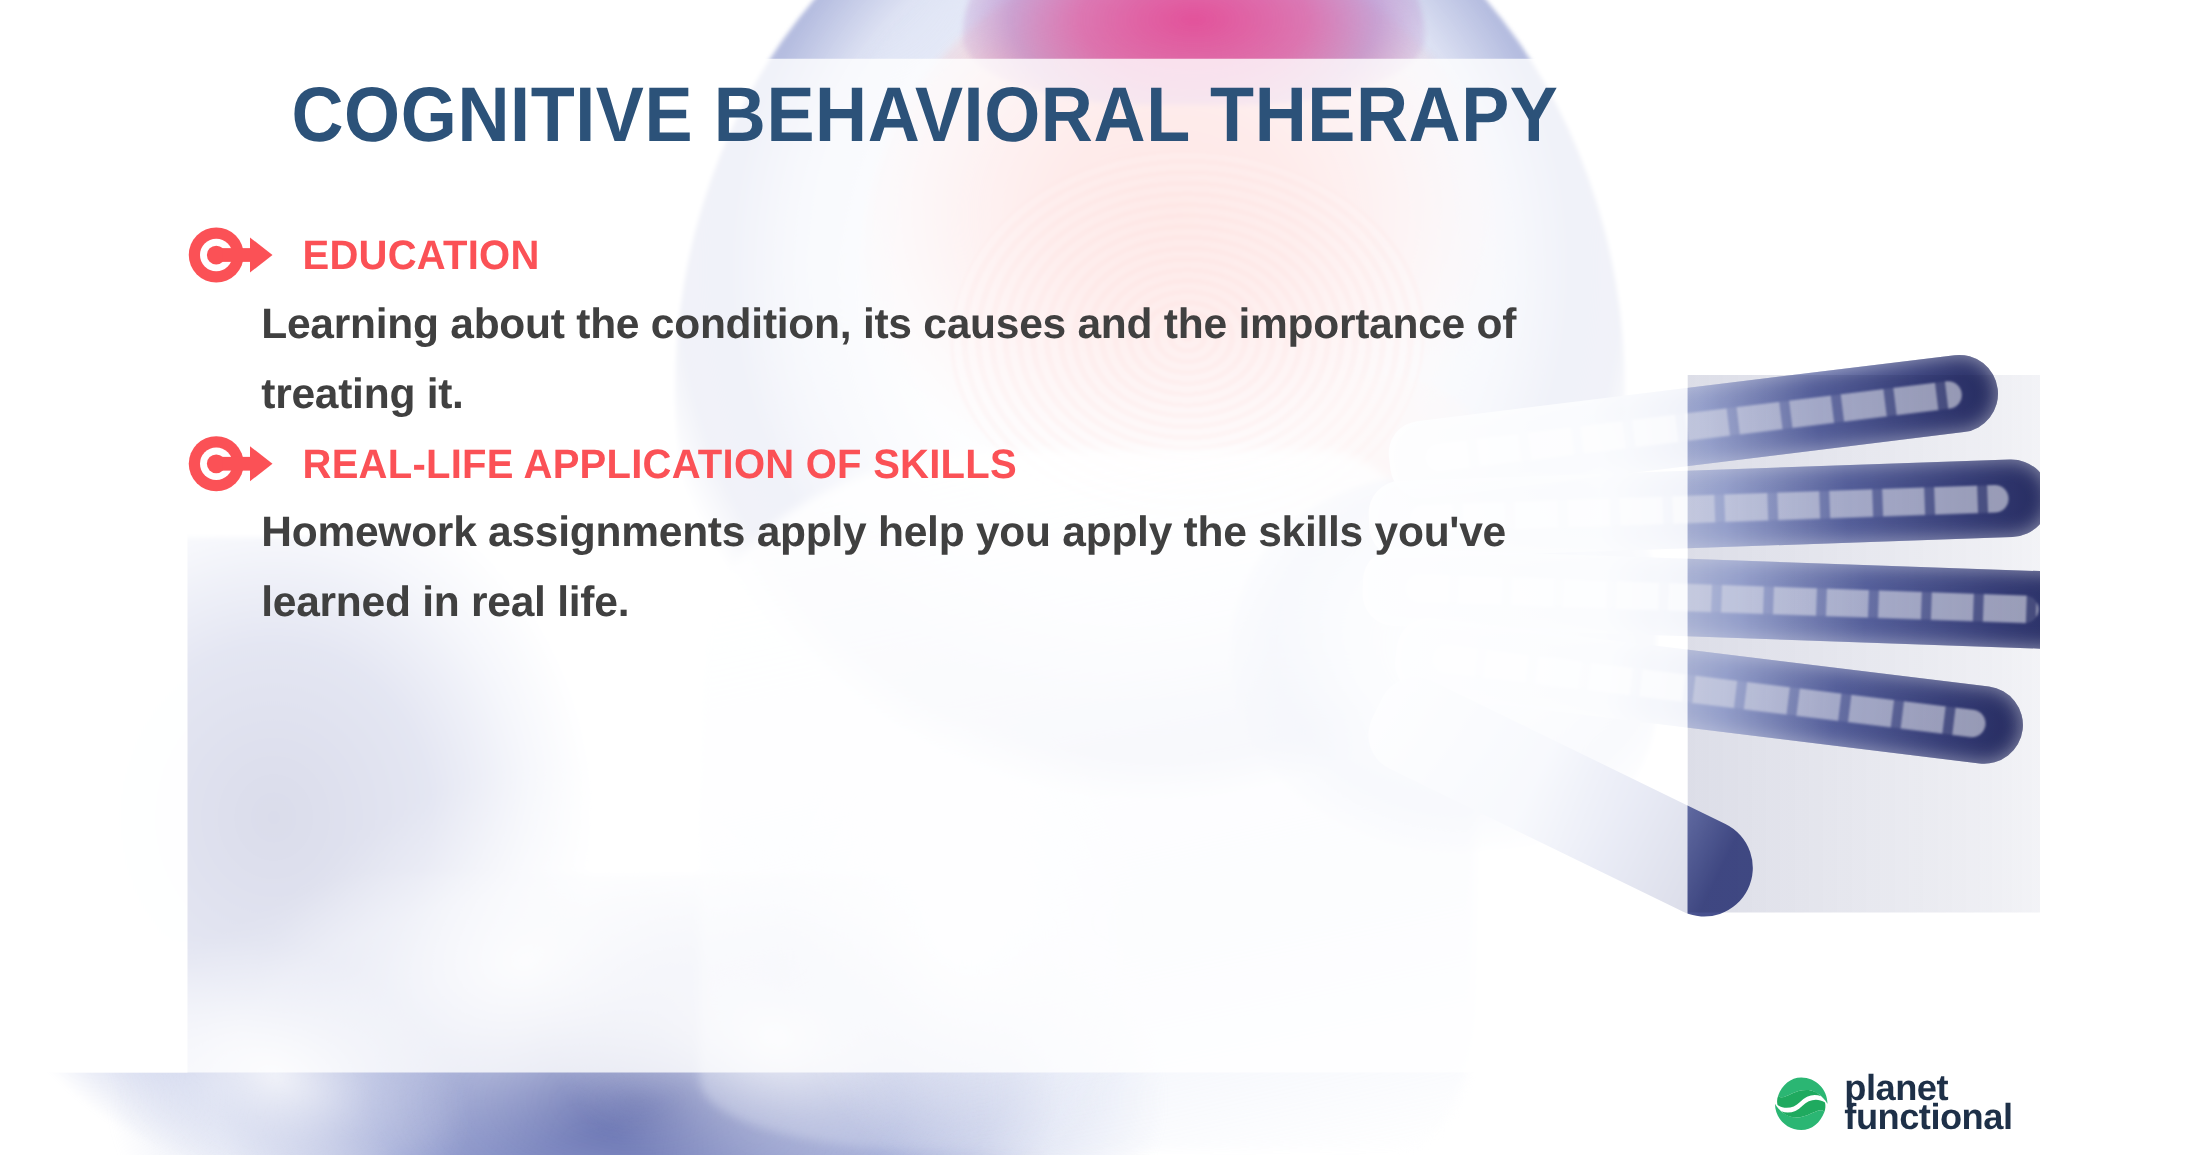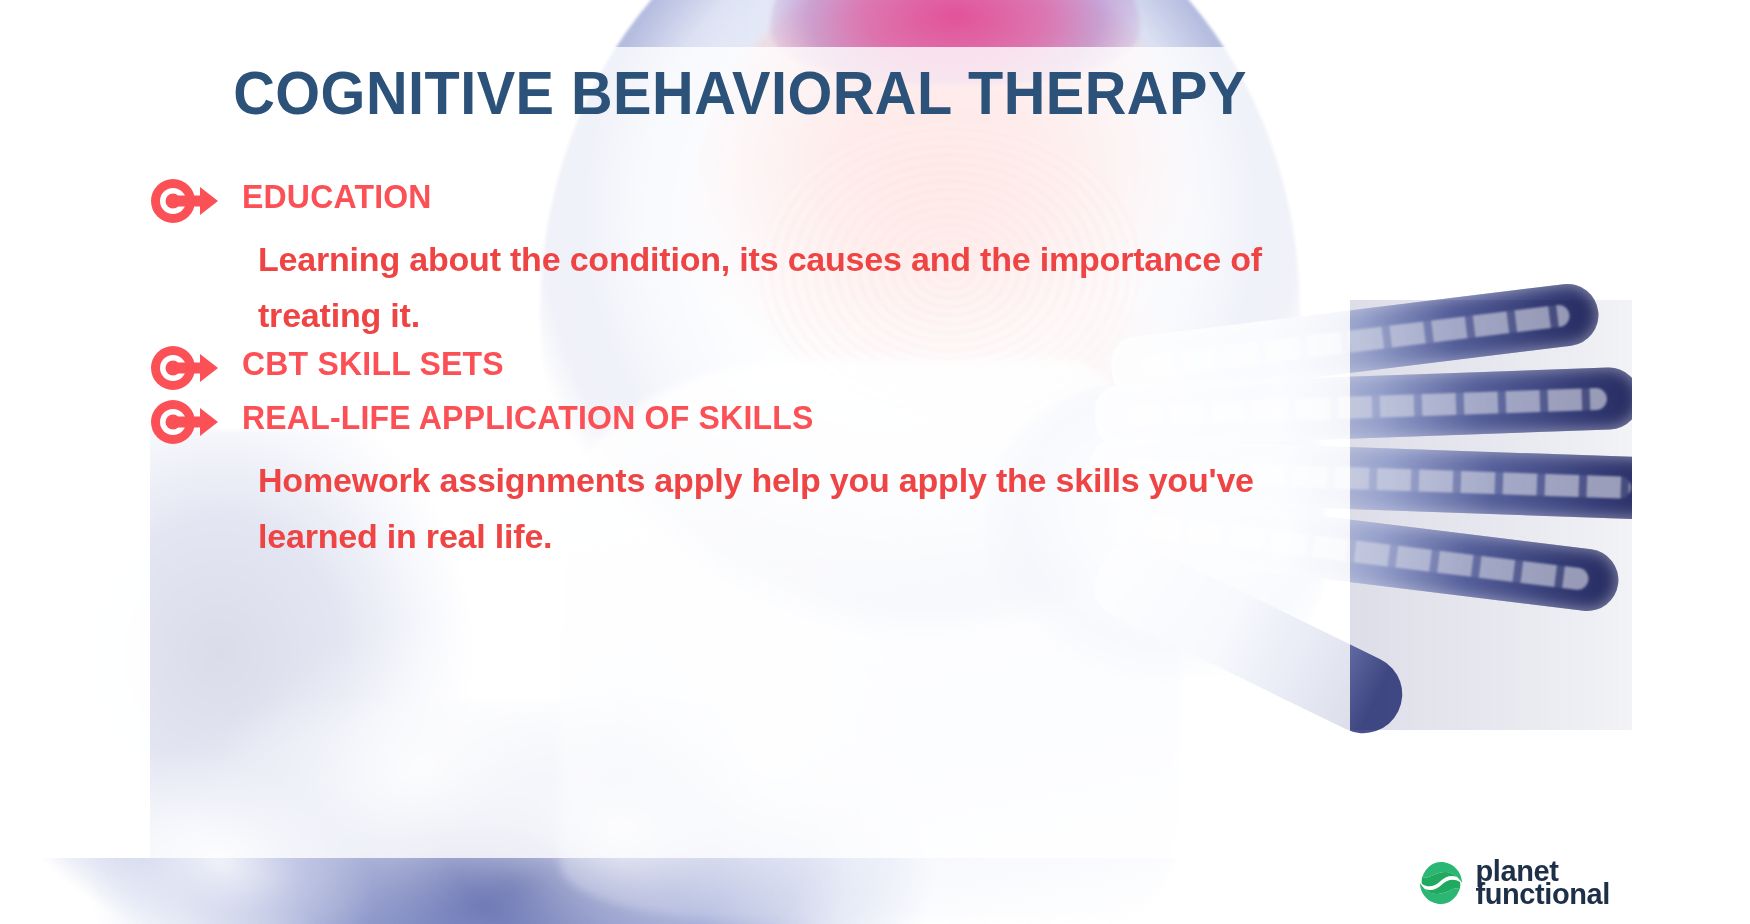--- a/index.html
+++ b/index.html
@@ -276,20 +276,21 @@
     position: absolute;
     left: 150px;
     top: 178px;
     width: 1200px;
   }
 
   .item { position: relative; margin-bottom: 2px; }
 
   .bullet-row {
     display: flex;
+    align-items: center;
     gap: 14px;
     height: 52px;
   }
 
   .target-icon {
     position: relative;
     width: 78px;
     height: 46px;
     flex: 0 0 78px;
   }
@@ -300,27 +301,27 @@
     font-weight: bold;
     font-size: 33px;
     letter-spacing: 0.2px;
     color: #fb5156;
     white-space: nowrap;
     transform: scaleX(0.97);
     transform-origin: left center;
   }
 
   .item-body {
-    margin-left: 108px;
+    margin-left: 59px;
     margin-top: 1px;
     font-family: "Liberation Sans", sans-serif;
     font-weight: bold;
     font-size: 34px;
     line-height: 56px;
-    color: #ef4444;
+    color: #404040;
     letter-spacing: -0.2px;
     max-width: 1120px;
   }
 
   
   .logo {
     position: absolute;
     right: 22px;
     bottom: 18px;
     display: flex;
@@ -400,32 +401,20 @@
               <rect x="28" y="17.5" width="28" height="11" fill="#fb5156"></rect>
               <path d="M50 9 L68 23 L50 37 Z" fill="#fb5156"></path>
             </svg>
           </span>
           <span class="item-heading">EDUCATION</span>
         </div>
         <div class="item-body">Learning about the condition, its causes and the importance of treating it.</div>
       </div>
 
       <div class="item">
-        <div class="bullet-row">
-          <span class="target-icon">
-            <svg width="78" height="46" viewBox="0 0 78 46" xmlns="http://www.w3.org/2000/svg">
-              <circle cx="23" cy="23" r="22" fill="#fb5156"></circle>
-              <circle cx="23" cy="23" r="13" fill="#ffffff"></circle>
-              <circle cx="23" cy="23" r="7.5" fill="#fb5156"></circle>
-              <rect x="28" y="17.5" width="28" height="11" fill="#fb5156"></rect>
-              <path d="M50 9 L68 23 L50 37 Z" fill="#fb5156"></path>
-            </svg>
-          </span>
-          <span class="item-heading">CBT SKILL SETS</span>
-        </div>
       </div>
 
       <div class="item">
         <div class="bullet-row">
           <span class="target-icon">
             <svg width="78" height="46" viewBox="0 0 78 46" xmlns="http://www.w3.org/2000/svg">
               <circle cx="23" cy="23" r="22" fill="#fb5156"></circle>
               <circle cx="23" cy="23" r="13" fill="#ffffff"></circle>
               <circle cx="23" cy="23" r="7.5" fill="#fb5156"></circle>
               <rect x="28" y="17.5" width="28" height="11" fill="#fb5156"></rect>

